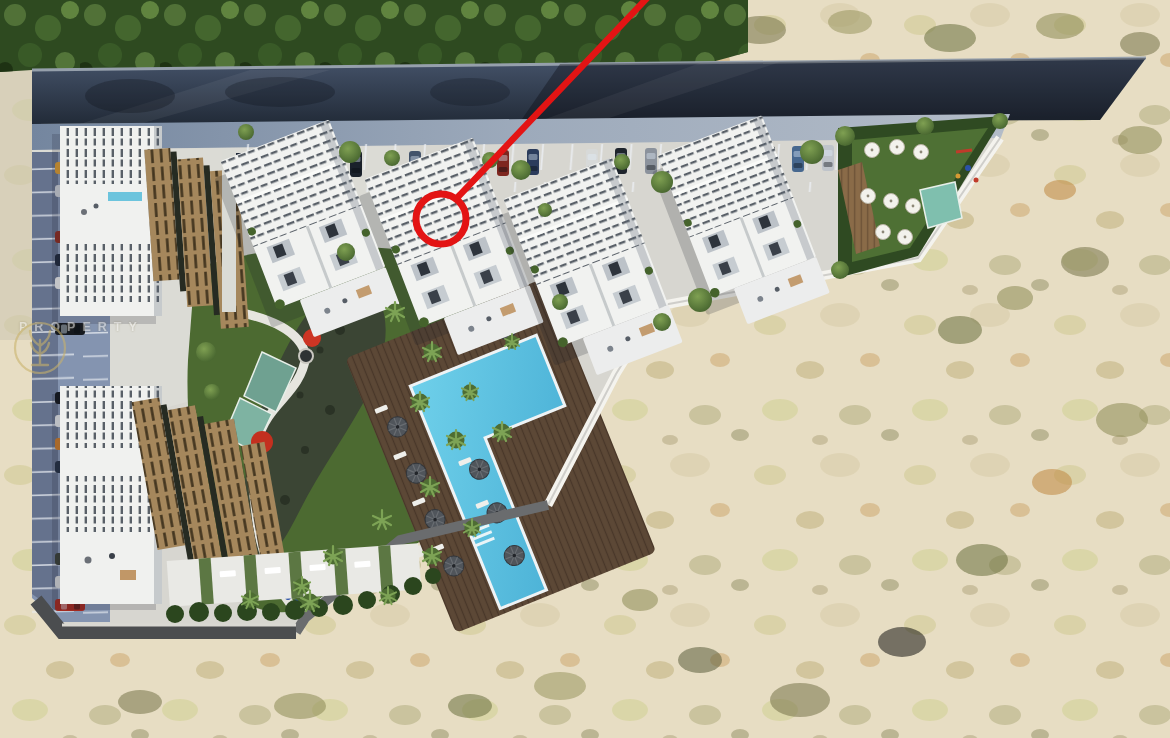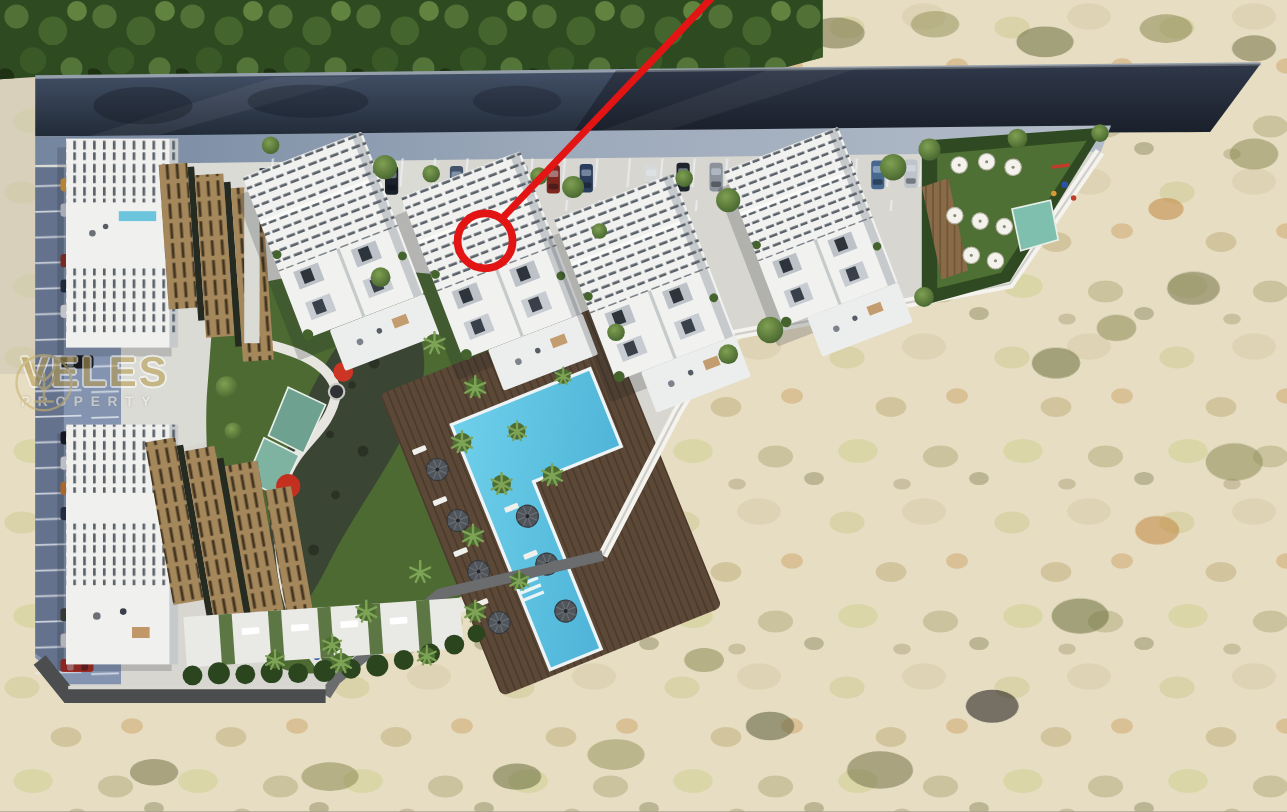--- a/index.html
+++ b/index.html
@@ -441,17 +441,16 @@
   </g>
 </svg>
 
   <div class="wm">
     <svg class="wm-logo" viewBox="0 0 56 56">
       <circle cx="28" cy="28" r="25" fill="none" stroke="#c9b26a" stroke-width="2.2"></circle>
       <path d="M28,45 V20 M28,26 C22,22 18,16 18,11 M28,26 C34,22 38,16 38,11
                M28,34 C23,32 20,28 19,23 M28,34 C33,32 36,28 37,23 M20,45 H36" fill="none" stroke="#c9b26a" stroke-width="2.4" stroke-linecap="round"></path>
     </svg>
     <div class="wm-text">
-      <span class="wm-brand">VELES</span>
       <span class="wm-sub">PROPERTY</span>
     </div>
   </div>
 </div>
 
 </body></html>

